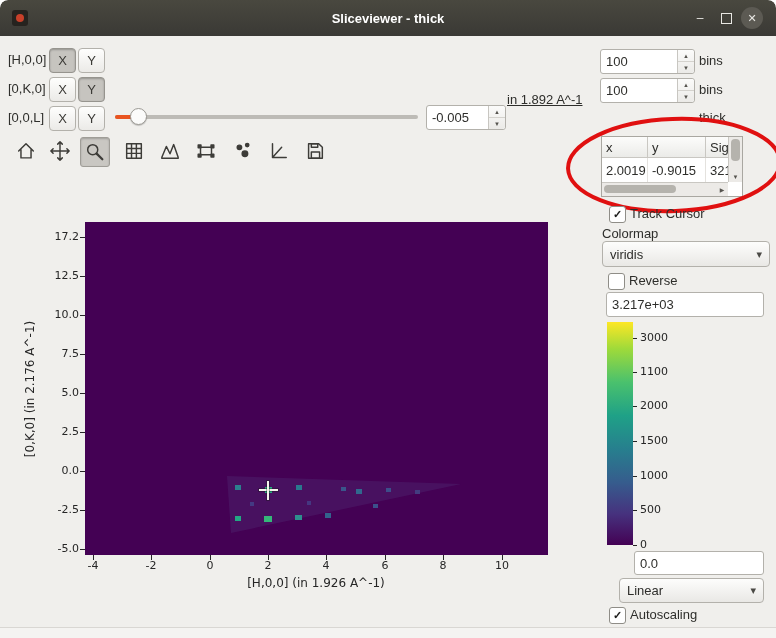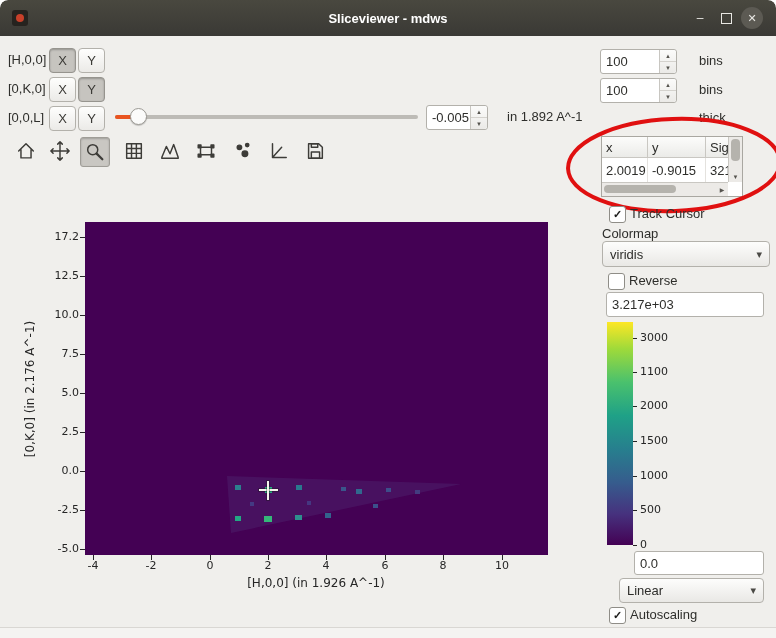--- a/index.html
+++ b/index.html
@@ -23,21 +23,21 @@
   .tb-btn.close{left:741px;top:7px;width:22px;height:22px;border-radius:50%;background:#5c5a53;
                 font-size:11px;}
   
   .lbl{position:absolute;height:23px;display:flex;align-items:center;}
   .btn{position:absolute;width:25px;height:23px;background:linear-gradient(#fefefd,#ebeae7);
        border:1px solid #b3b1ab;border-radius:4px;display:flex;align-items:center;
        justify-content:center;color:#3b3a36;}
   .btn.pressed{background:#c6c4bf;border-color:#96948e;box-shadow:inset 0 1px 2px rgba(0,0,0,.25);}
   .le{position:absolute;background:#fff;border:1px solid #b3b1ab;border-radius:3px;
       display:flex;align-items:center;padding:0 5px;height:23px;}
-  .spin{padding-right:0;}
+  .spin{padding-right:18px;}
   .arrows{position:absolute;right:0;top:0;bottom:0;width:16px;border-left:1px solid #c8c6c1;
           display:flex;flex-direction:column;background:linear-gradient(#fbfbfa,#ebeae7);
           border-radius:0 3px 3px 0;}
   .arrows div{flex:1;display:flex;align-items:center;justify-content:center;font-size:6px;
           color:#55534e;}
   .arrows div:first-child{border-bottom:1px solid #d4d2cd;}
   .combo{position:absolute;height:24px;background:linear-gradient(#fdfdfc,#e9e8e5);
          border:1px solid #b3b1ab;border-radius:4px;display:flex;align-items:center;
          padding:0 20px 0 7px;}
   .combo .arrow{position:absolute;right:7px;font-size:11px;color:#4a4945;}
@@ -102,21 +102,21 @@
   .statusbar{position:absolute;left:0;top:627px;width:776px;height:11px;background:#f4f3f1;
              border-top:1px solid #d9d7d3;}
 </style>
 </head>
 <body>
 
 <div id="window">
 
   <div class="titlebar">
     <div class="win-icon"></div>
-    <div class="title">Sliceviewer - mdws</div>
+    <div class="title">Sliceviewer - thick</div>
     <div class="tb-btn min">
         <span>–</span>
       </div>
     <div class="tb-btn max">
         <span class="maxglyph"></span>
       </div>
     <div class="tb-btn close">
         <span>✕</span>
       </div>
   </div>
@@ -139,21 +139,21 @@
     <div class="handle"></div>
   </div>
 
   <div class="le spin" style="left:426px;top:105px;width:55px;">
     <span>-0.005</span>
     <div class="arrows">
       <div>▲</div>
       <div>▼</div>
     </div>
   </div>
-  <div class="lbl" style="left:507px;top:105px;">in 1.892 A^-1</div>
+  <div class="lbl" style="left:507px;top:88px;text-decoration:underline;">in 1.892 A^-1</div>
 
   <div class="le spin" style="left:600px;top:49px;width:70px;">
     <span>100</span>
     <div class="arrows">
       <div>▲</div>
       <div>▼</div>
     </div>
   </div>
   <div class="lbl" style="left:699px;top:49px;">bins</div>
 

